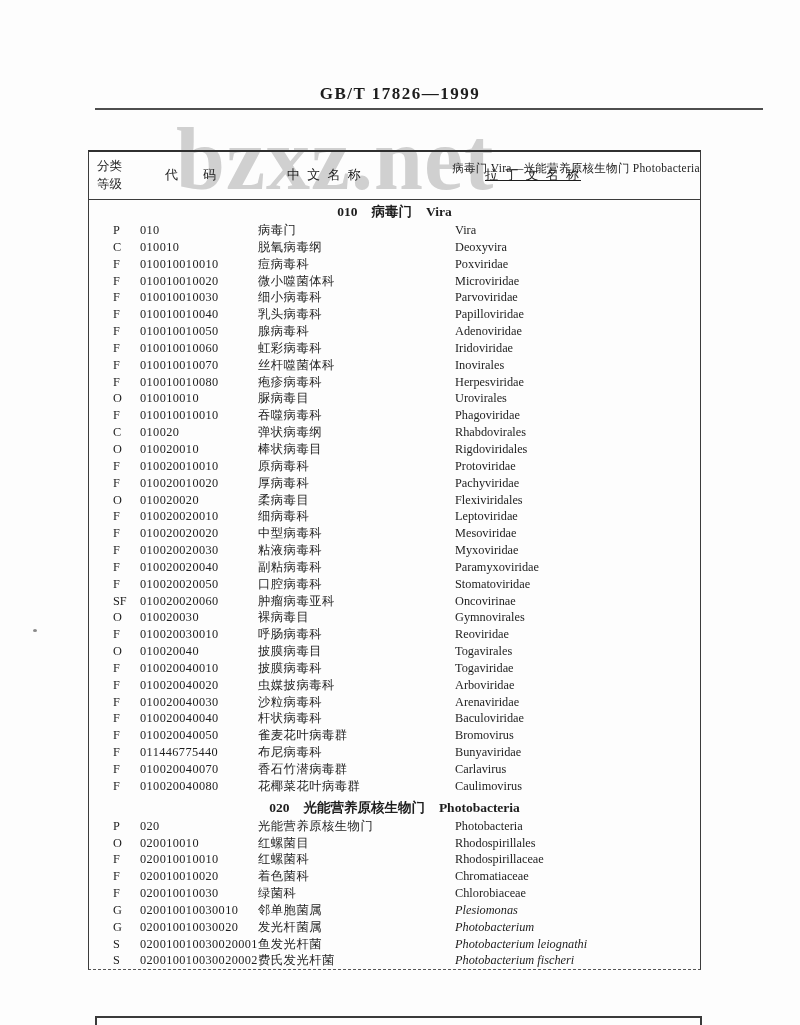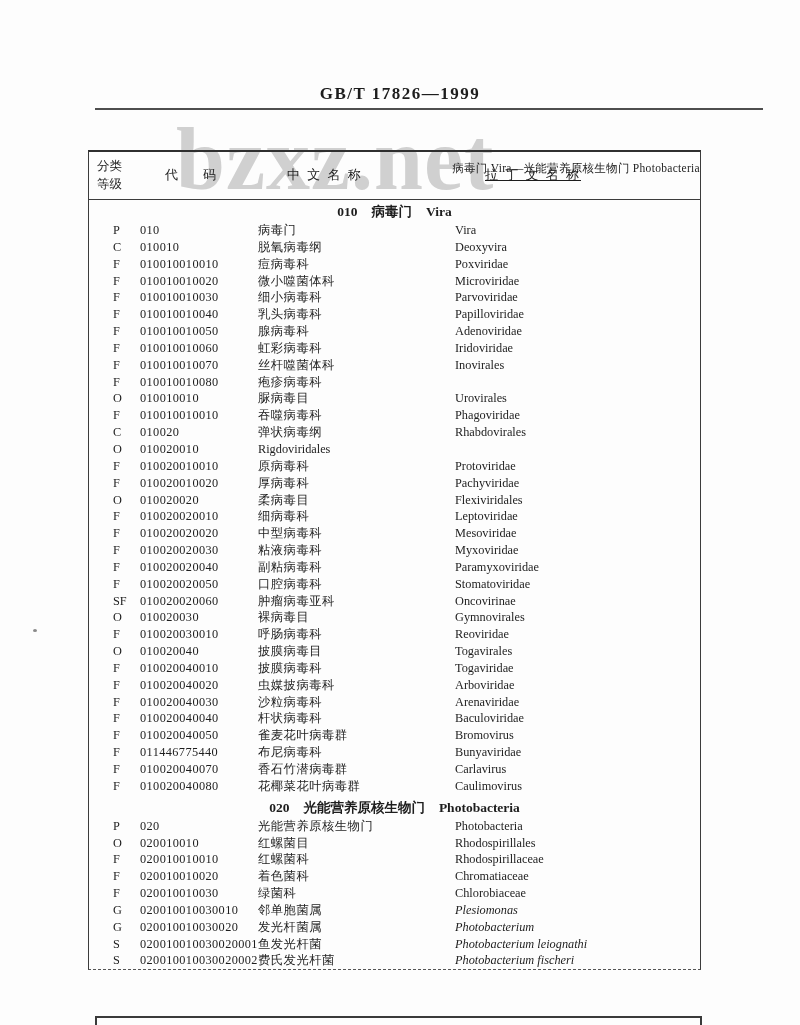--- a/index.html
+++ b/index.html
@@ -142,20 +142,21 @@
     <span class="c-level">F</span>
     <span class="c-code">010010010070</span>
     <span class="c-cn">丝杆噬菌体科</span>
     <span class="c-latin">Inovirales</span>
   </div>
 
   <div class="trow">
     <span class="c-level">F</span>
     <span class="c-code">010010010080</span>
     <span class="c-cn">疱疹病毒科</span>
+    <span class="c-latin">Herpesviridae</span>
   </div>
 
   <div class="trow">
     <span class="c-level">O</span>
     <span class="c-code">010010010</span>
     <span class="c-cn">脲病毒目</span>
     <span class="c-latin">Urovirales</span>
   </div>
 
   <div class="trow">
@@ -168,20 +169,21 @@
   <div class="trow">
     <span class="c-level">C</span>
     <span class="c-code">010020</span>
     <span class="c-cn">弹状病毒纲</span>
     <span class="c-latin">Rhabdovirales</span>
   </div>
 
   <div class="trow">
     <span class="c-level">O</span>
     <span class="c-code">010020010</span>
+    <span class="c-cn">棒状病毒目</span>
     <span class="c-latin">Rigdoviridales</span>
   </div>
 
   <div class="trow">
     <span class="c-level">F</span>
     <span class="c-code">010020010010</span>
     <span class="c-cn">原病毒科</span>
     <span class="c-latin">Protoviridae</span>
   </div>
 

